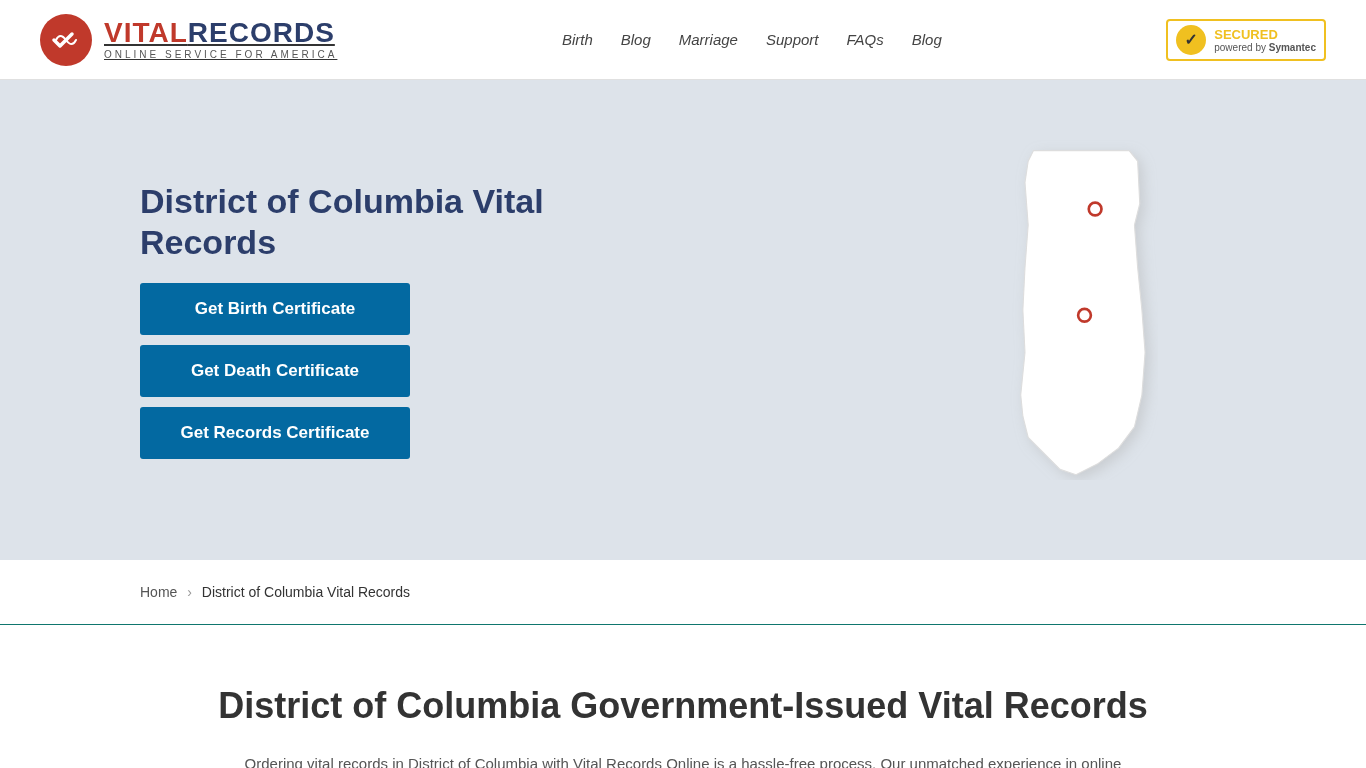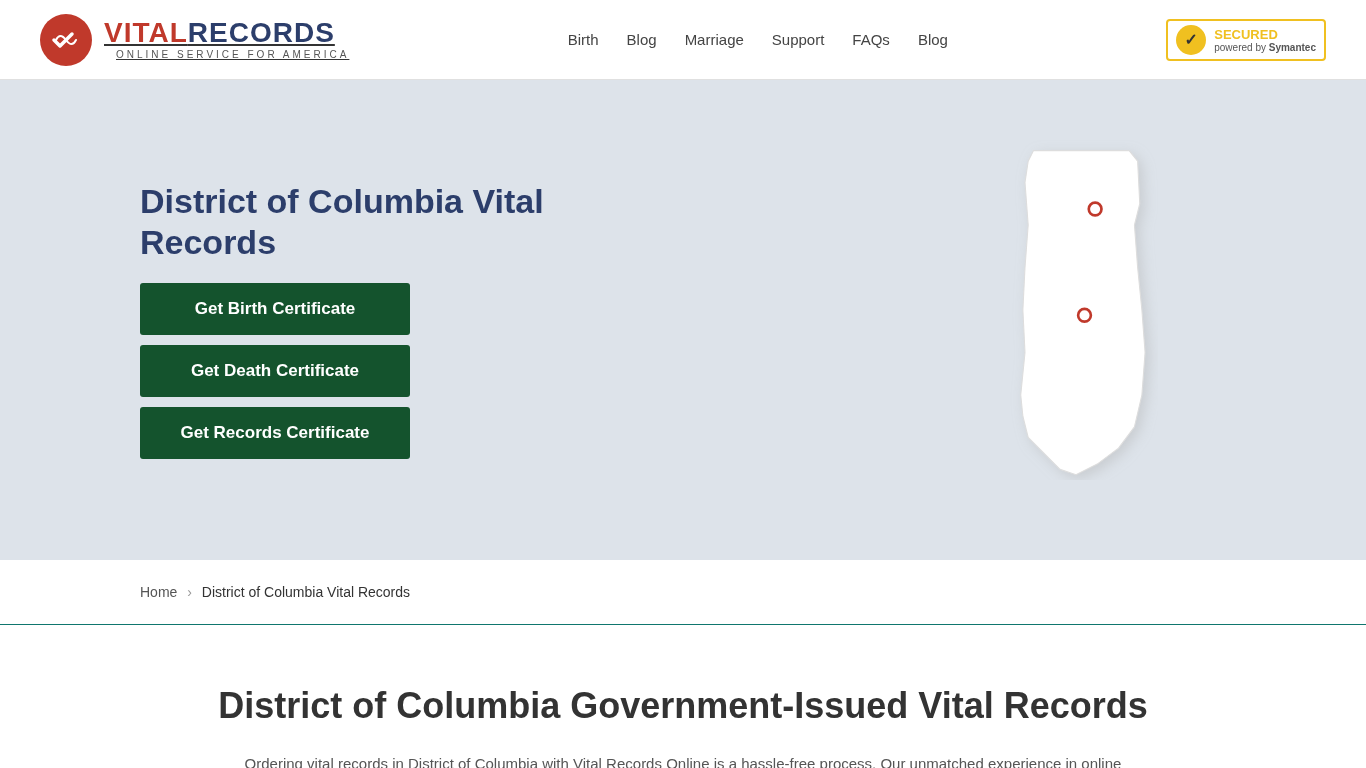--- a/index.html
+++ b/index.html
@@ -49,26 +49,26 @@
       color: #c0392b;
     }
     .logo-records {
       color: #2c3e6b;
     }
     .logo-tagline {
       font-size: 10px;
       letter-spacing: 3px;
       color: #555;
       margin-top: 2px;
-      margin-left: 12px;
     }
     nav {
       display: flex;
       align-items: flex-start;
       gap: 28px;
+      font-style: italic;
     }
     nav a {
       text-decoration: none;
       color: #444;
       font-size: 15px;
     }
     .norton-badge {
       display: flex;
       align-items: center;
       border: 2px solid #f0c020;
@@ -121,21 +121,21 @@
       color: #555;
       margin-bottom: 28px;
       line-height: 1.6;
     }
     .hero-buttons {
       display: flex;
       flex-direction: column;
       gap: 10px;
     }
     .hero-btn {
-      background: #14532d;
+      background: #0369a1;
       color: #fff;
       border: none;
       padding: 16px 30px;
       font-size: 17px;
       font-weight: 700;
       cursor: pointer;
       border-radius: 3px;
       width: 270px;
       text-align: center;
     }

